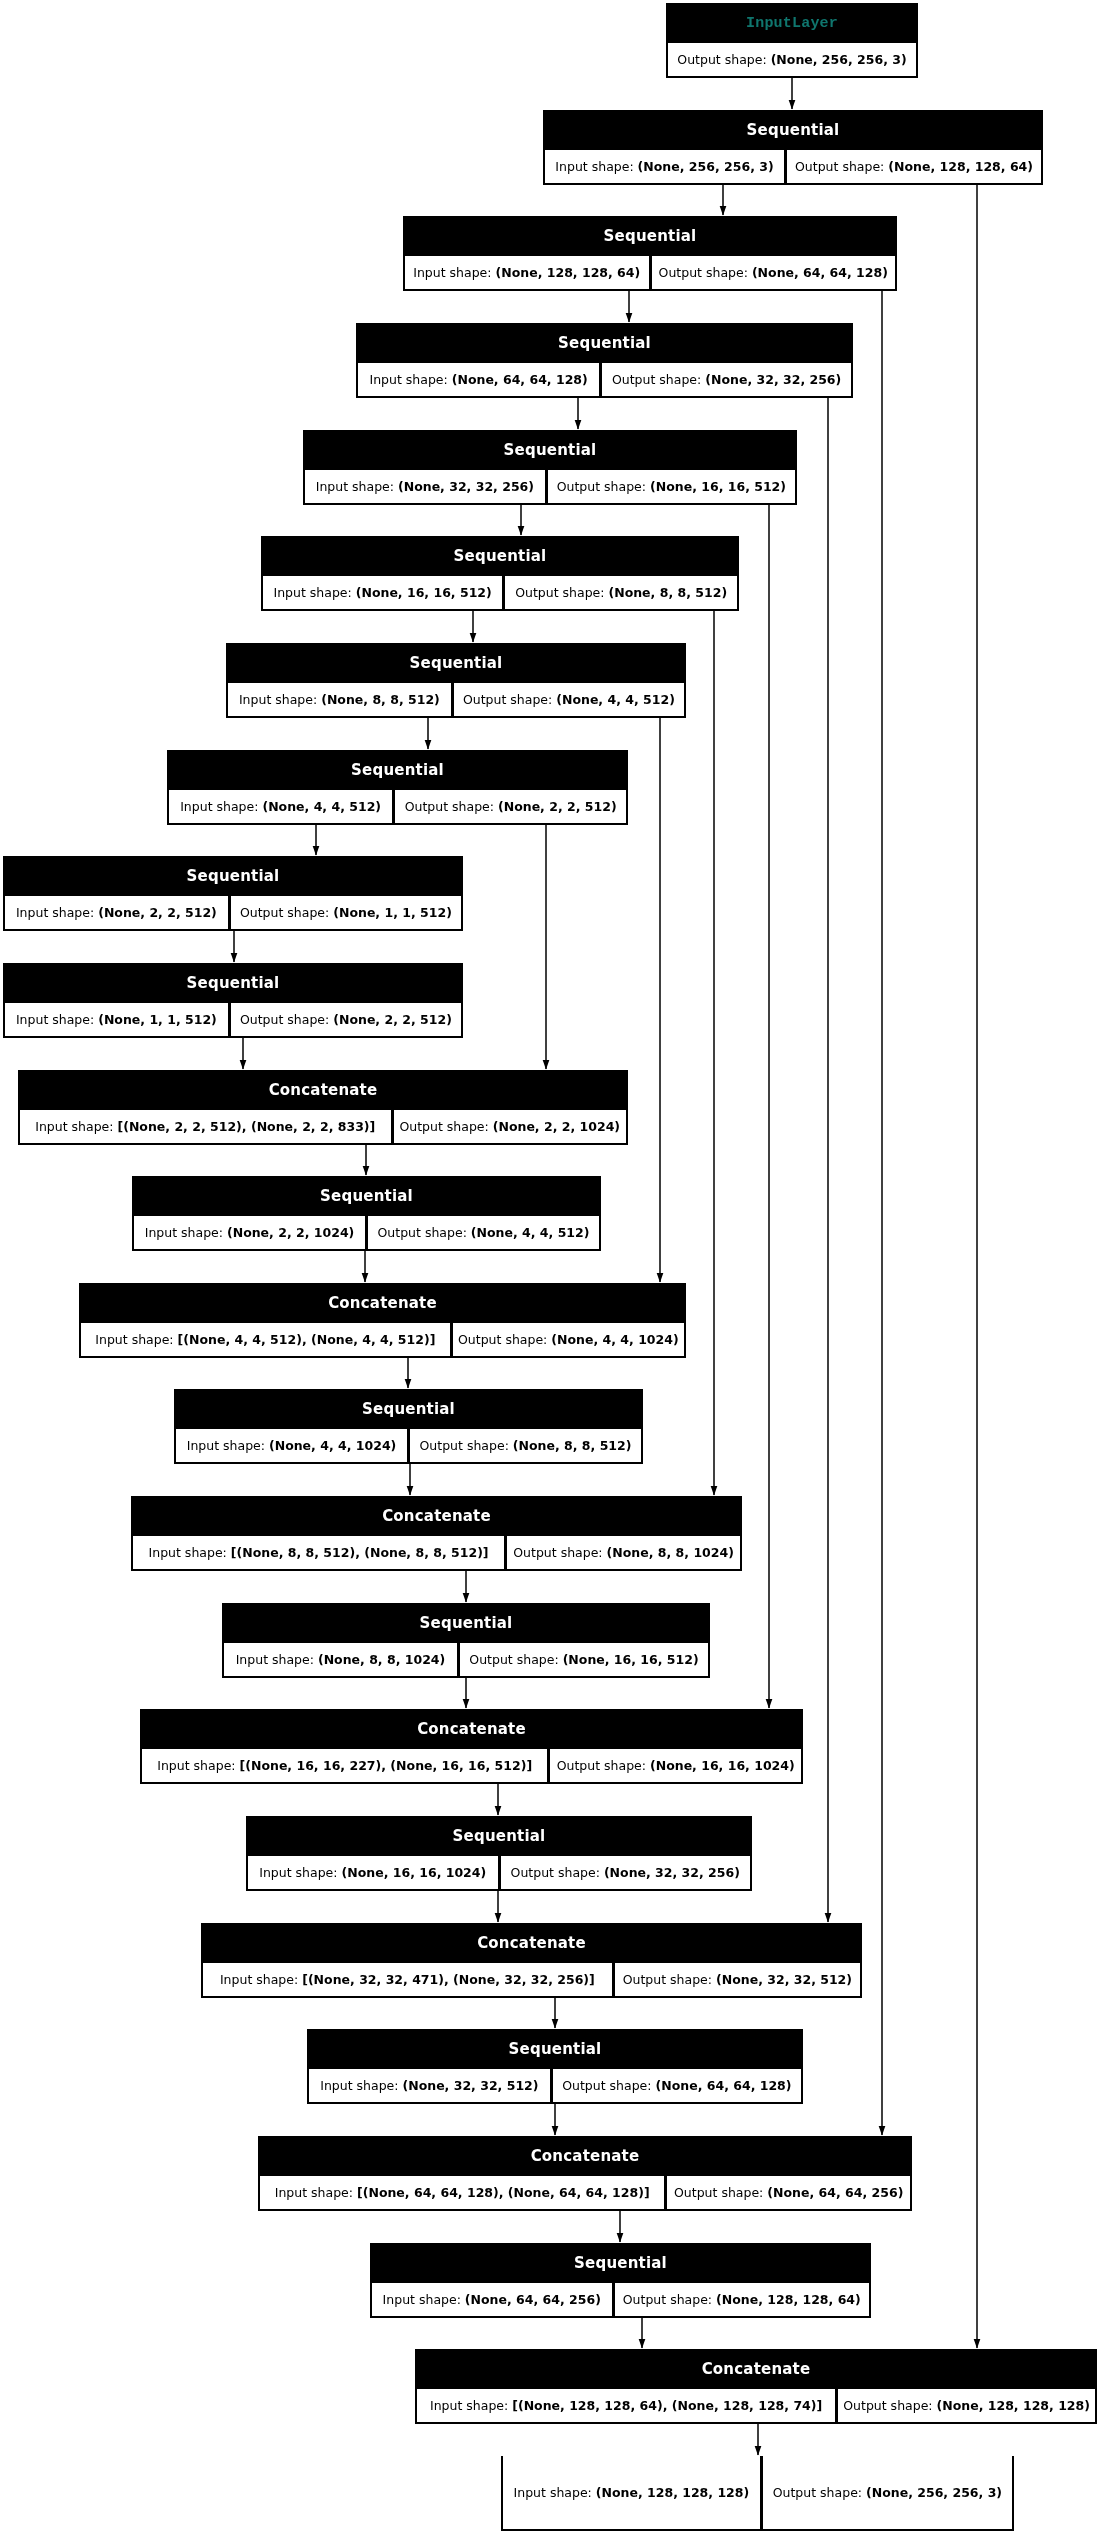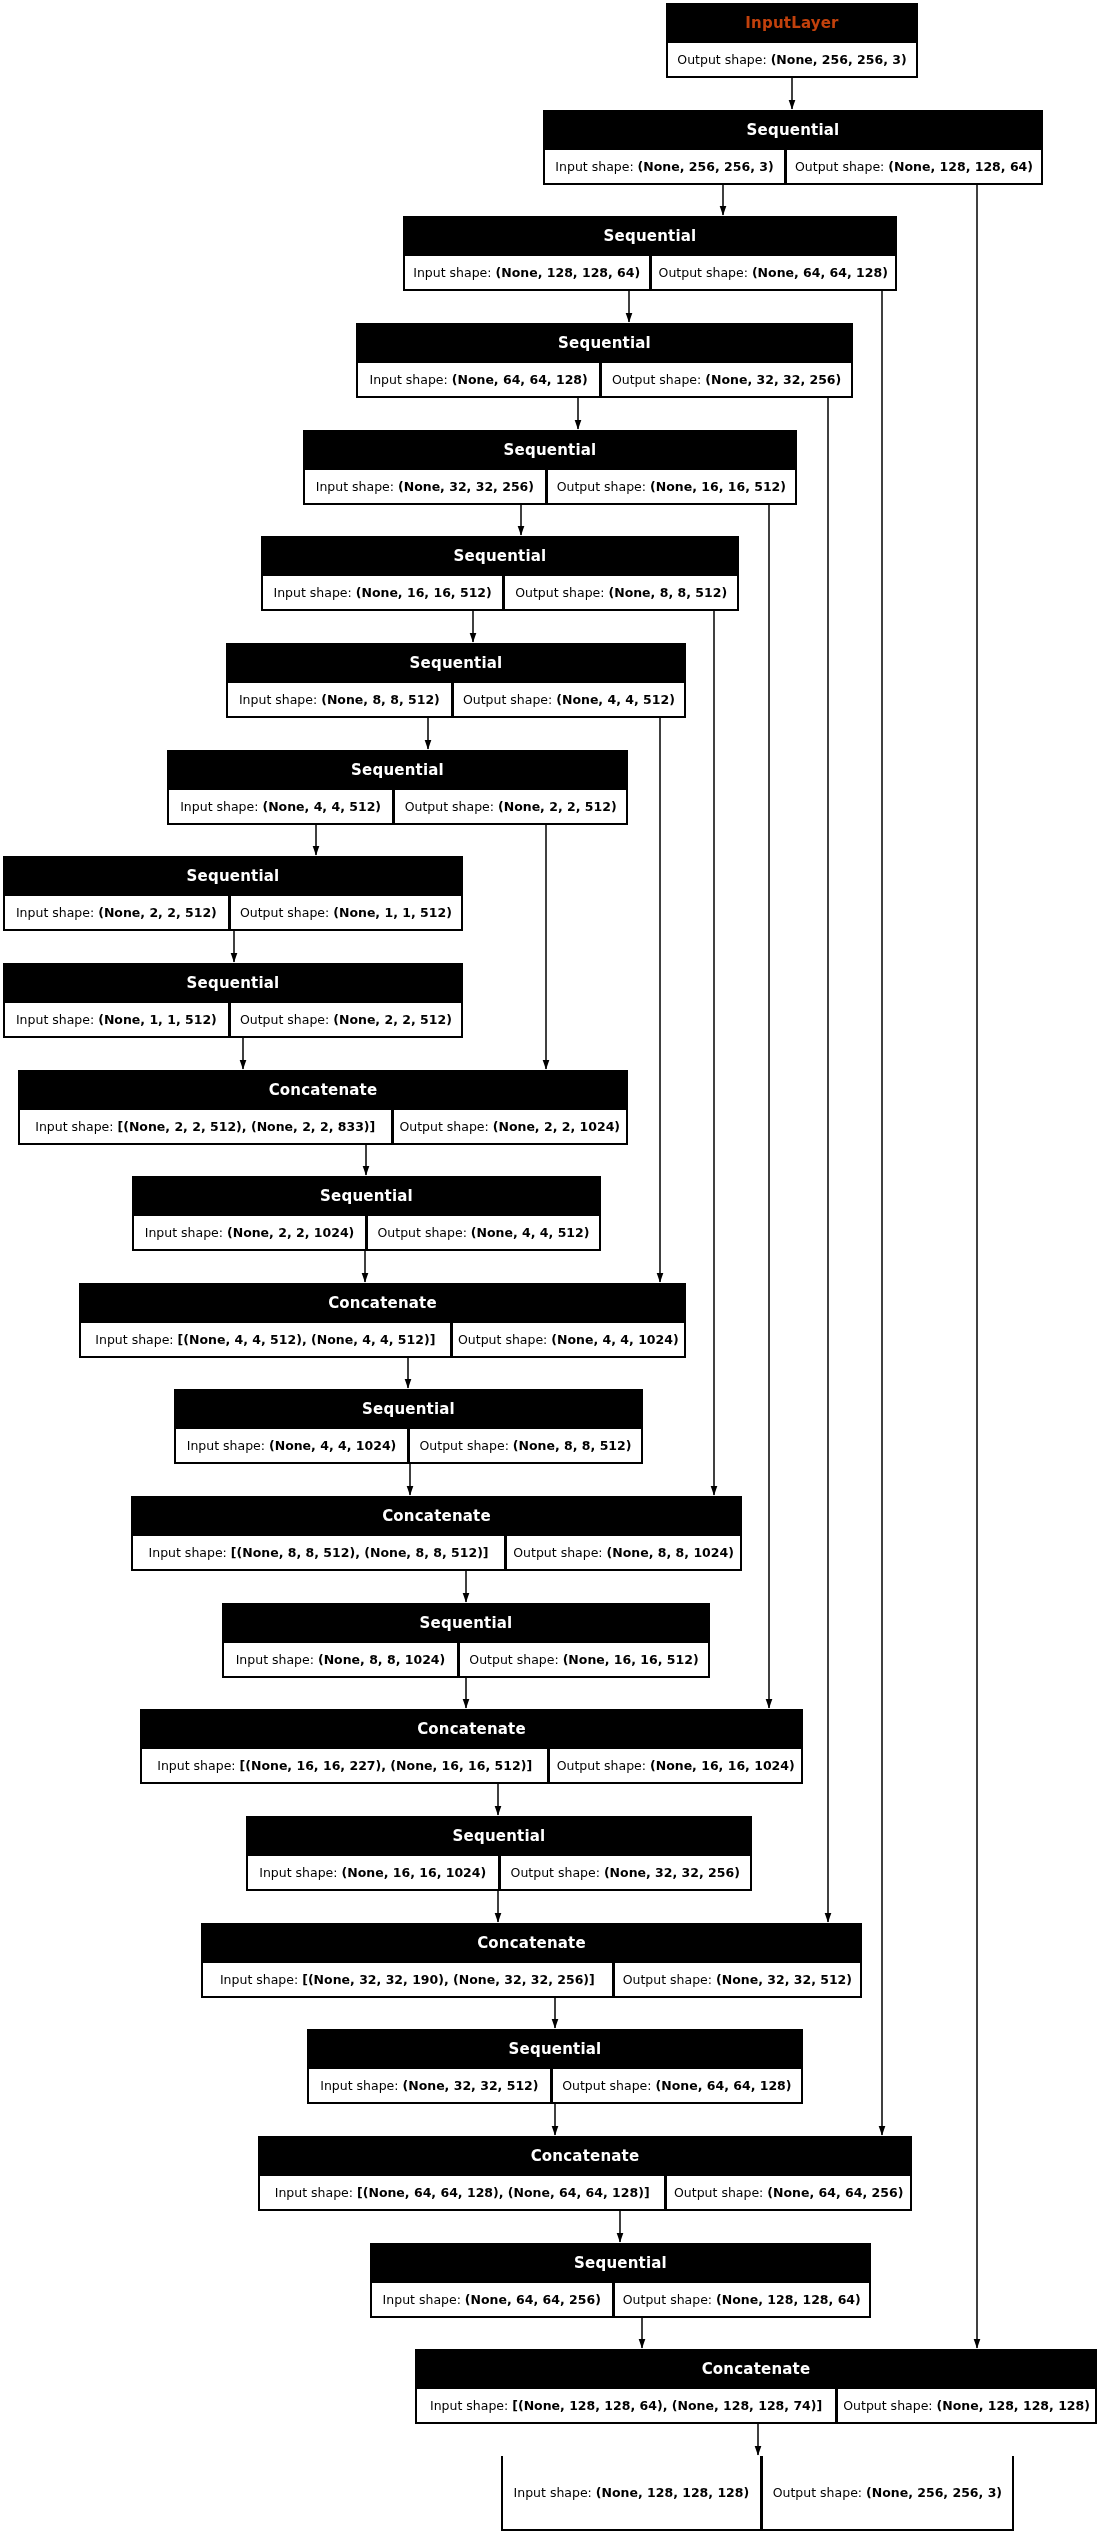--- a/index.html
+++ b/index.html
@@ -87,21 +87,21 @@
       <line class="edge" x1="758" x2="758" y1="2423" y2="2455" stroke="#000000" marker-end="url(#arrow)"></line>
       <line class="edge" x1="546" x2="546" y1="824" y2="1069" stroke="#000000" marker-end="url(#arrow)"></line>
       <line class="edge" x1="660" x2="660" y1="717" y2="1282" stroke="#000000" marker-end="url(#arrow)"></line>
       <line class="edge" x1="714" x2="714" y1="610" y2="1495" stroke="#000000" marker-end="url(#arrow)"></line>
       <line class="edge" x1="769" x2="769" y1="504" y2="1708" stroke="#000000" marker-end="url(#arrow)"></line>
       <line class="edge" x1="828" x2="828" y1="397" y2="1922" stroke="#000000" marker-end="url(#arrow)"></line>
       <line class="edge" x1="882" x2="882" y1="290" y2="2135" stroke="#000000" marker-end="url(#arrow)"></line>
       <line class="edge" x1="977" x2="977" y1="184" y2="2348" stroke="#000000" marker-end="url(#arrow)"></line>
     </svg>
 <div class="node" style="left: 666px; top: 3px; width: 252px; height: 75px; background: rgb(0, 0, 0);">
-      <div class="node-title" style="color: #c2410c;">InputLayer</div>
+      <div class="node-title" style="color: #0f766e; font-family: Liberation Mono, monospace;">InputLayer</div>
       <div class="node-cells">
         <div class="cell" style="background: rgb(255, 255, 255); color: rgb(0, 0, 0); flex-grow: 33;">
           <span>Output shape: </span>
           <b>(None, 256, 256, 3)</b>
         </div>
       </div>
     </div>
     <div class="node" style="left: 543px; top: 110px; width: 500px; height: 75px; background: rgb(0, 0, 0);">
       <div class="node-title" style="color: rgb(255, 255, 255);">Sequential</div>
       <div class="node-cells">
@@ -321,21 +321,21 @@
           <span>Output shape: </span>
           <b>(None, 32, 32, 256)</b>
         </div>
       </div>
     </div>
     <div class="node" style="left: 201px; top: 1923px; width: 661px; height: 75px; background: rgb(0, 0, 0);">
       <div class="node-title" style="color: rgb(255, 255, 255);">Concatenate</div>
       <div class="node-cells">
         <div class="cell" style="background: rgb(255, 255, 255); color: rgb(0, 0, 0); flex-grow: 55;">
           <span>Input shape: </span>
-          <b>[(None, 32, 32, 190), (None, 32, 32, 256)]</b>
+          <b>[(None, 32, 32, 471), (None, 32, 32, 256)]</b>
         </div>
         <div class="cell" style="background: rgb(255, 255, 255); color: rgb(0, 0, 0); flex-grow: 33;">
           <span>Output shape: </span>
           <b>(None, 32, 32, 512)</b>
         </div>
       </div>
     </div>
     <div class="node" style="left: 307px; top: 2029px; width: 496px; height: 75px; background: rgb(0, 0, 0);">
       <div class="node-title" style="color: rgb(255, 255, 255);">Sequential</div>
       <div class="node-cells">

